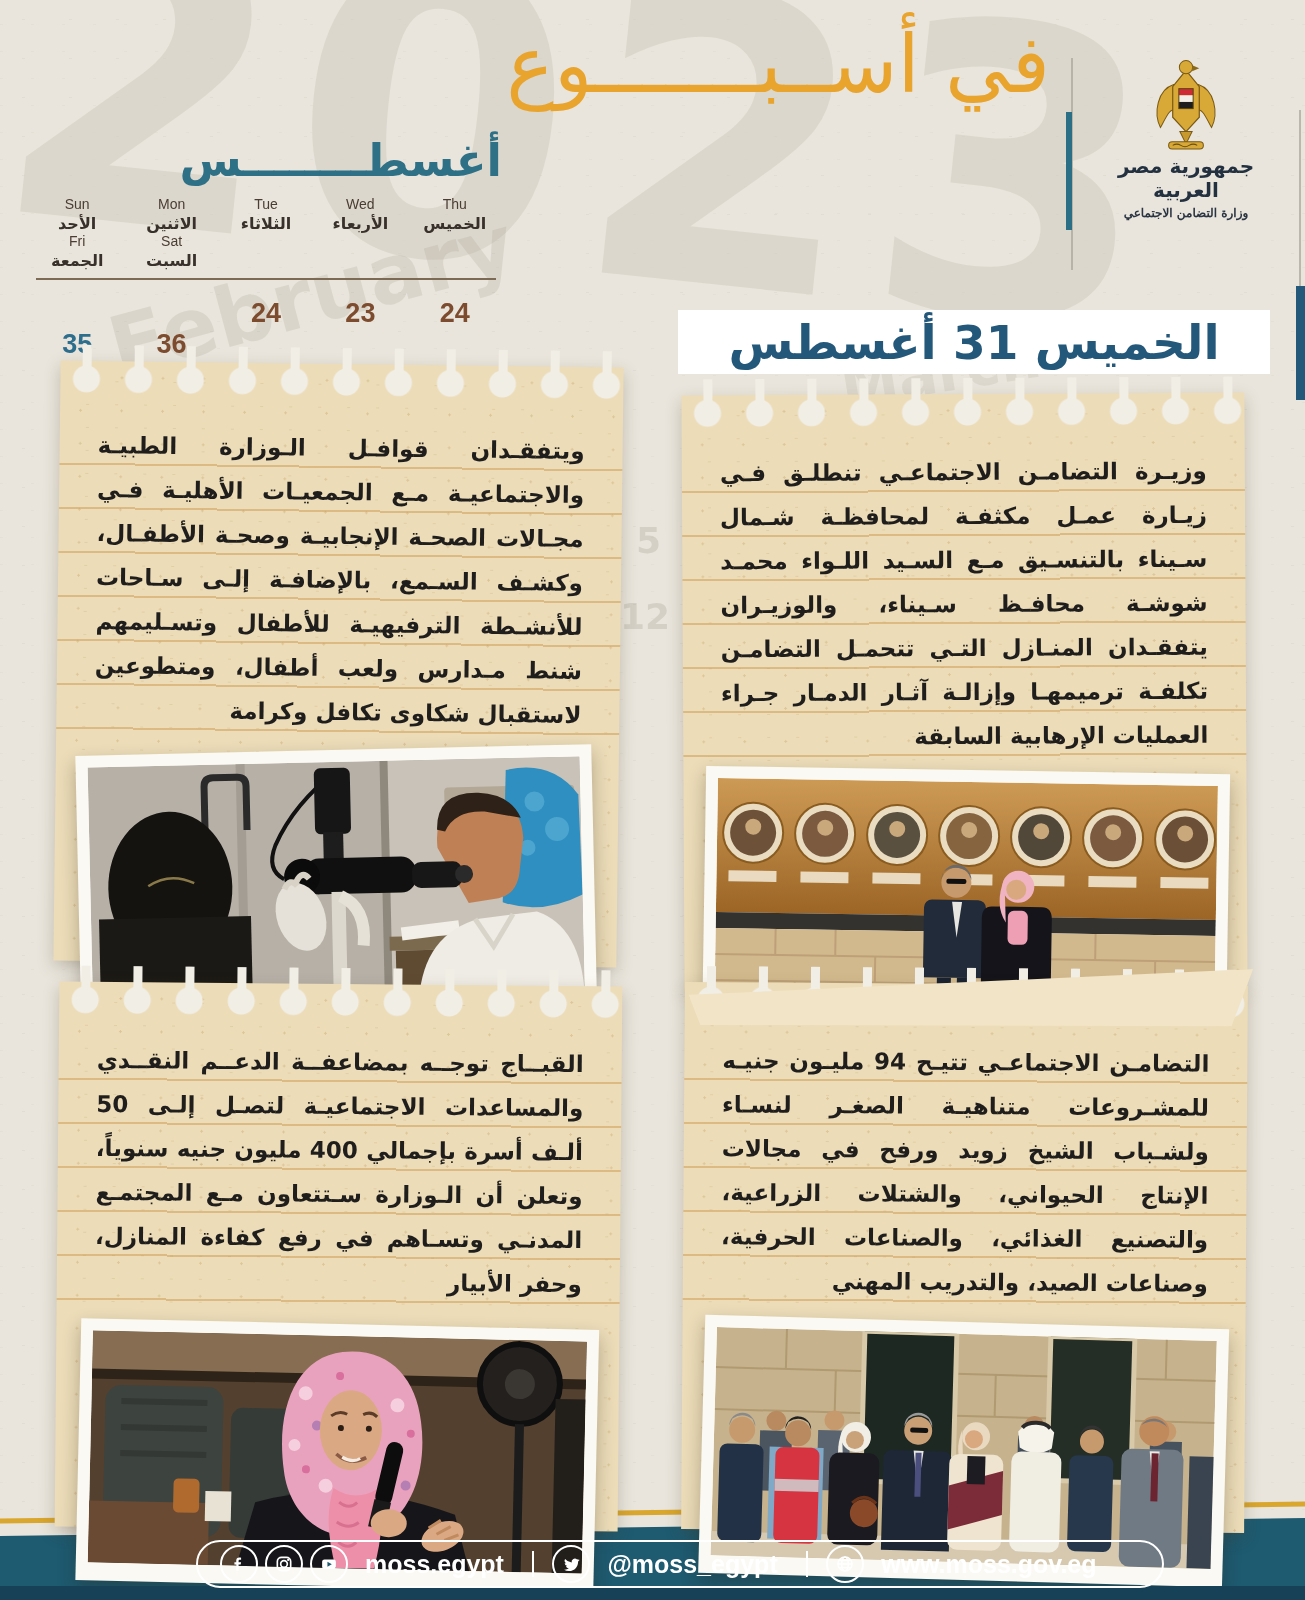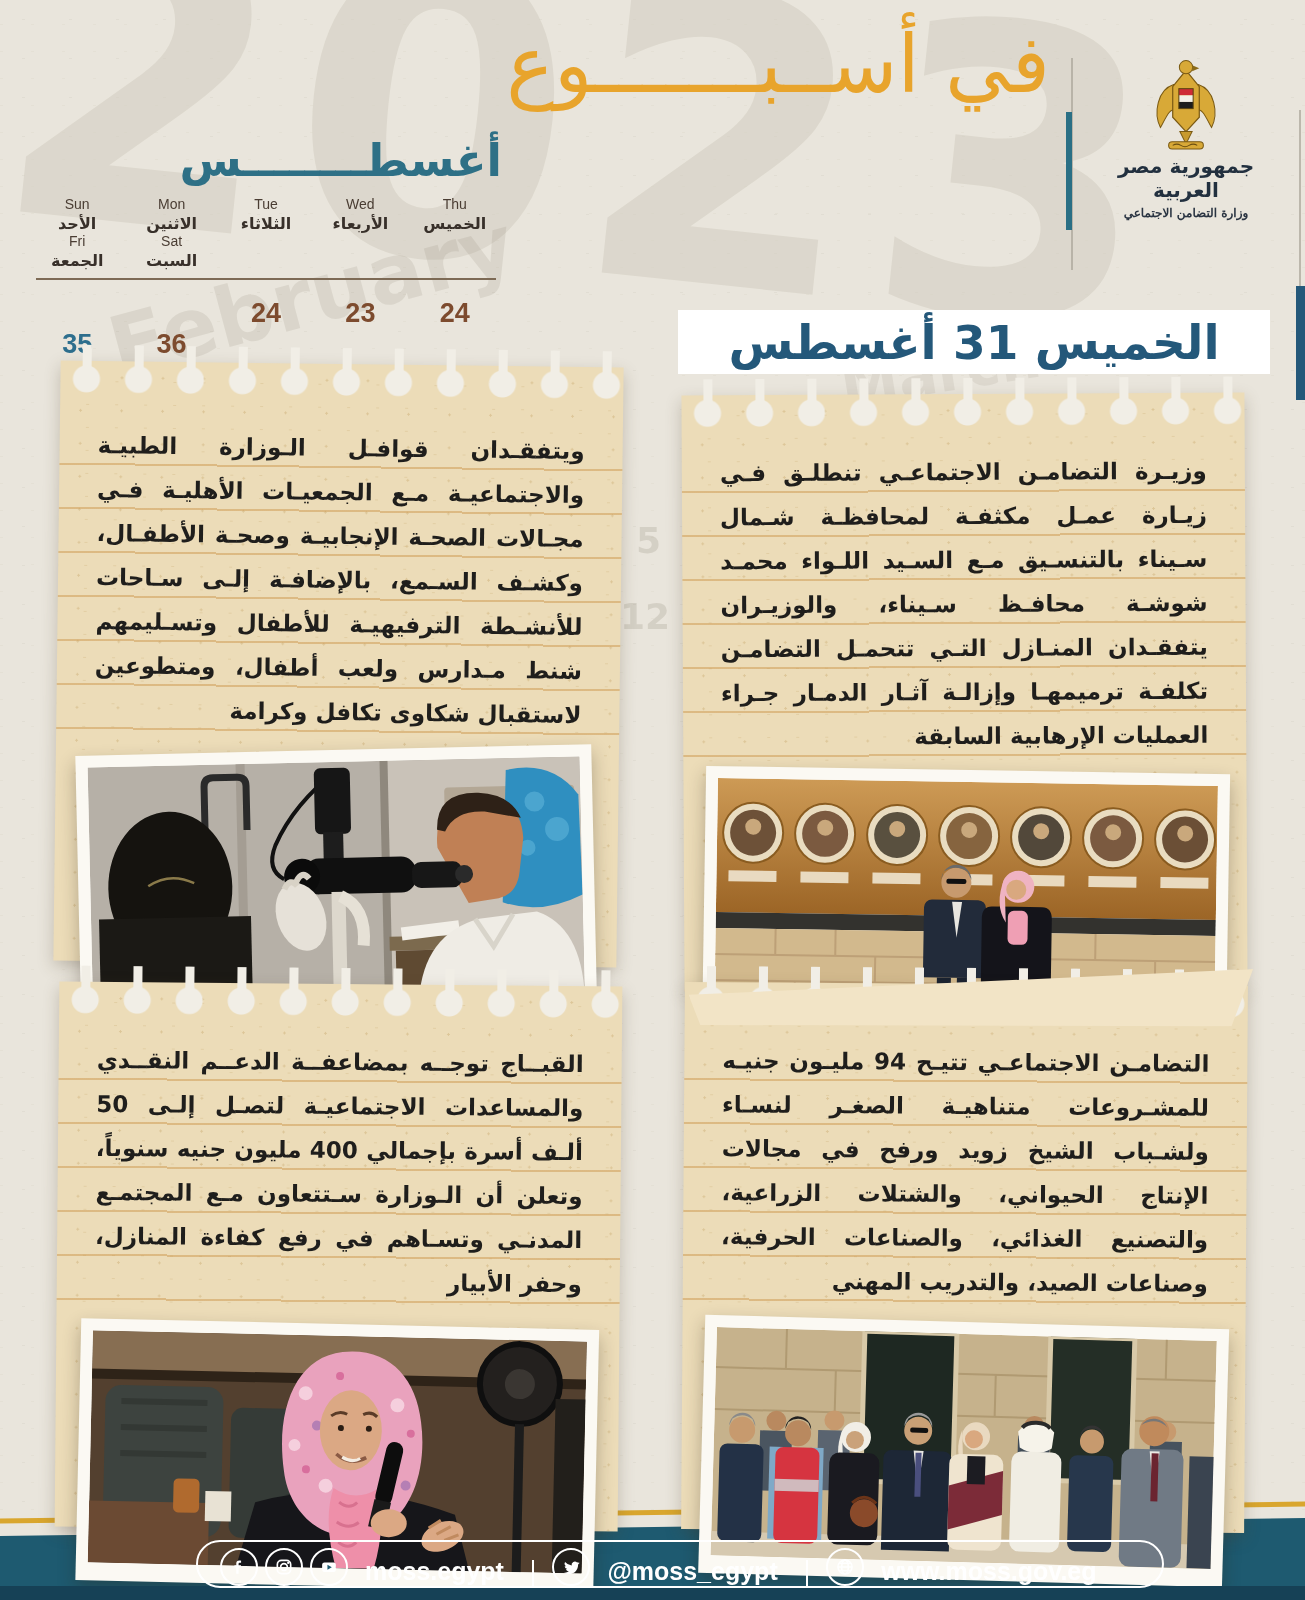--- a/index.html
+++ b/index.html
@@ -78,21 +78,21 @@
   .ph2{transform:rotate(1.2deg);margin-top:12px;}
   .ph3{transform:rotate(.8deg);margin-top:20px;}
   .ph4{transform:rotate(1.2deg);margin-top:18px;}
   
   .footer-band{position:absolute;left:0;right:0;top:1518px;height:82px;background:#1e5a70;
     clip-path:polygon(0 18px,100% 0,100% 100%,0 100%);z-index:1;}
   .footer-gold{position:absolute;left:-8px;top:1510px;width:1321px;height:4.5px;background:#d9a62e;
     transform:rotate(-.75deg);z-index:1;}
   .footer-dark{position:absolute;left:0;right:0;bottom:0;height:14px;background:#164156;z-index:4;}
   .social-pill{position:absolute;left:196px;top:1540px;width:920px;height:44px;
-    border:2.5px solid #ffffff;border-radius:26px;display:flex;align-items:flex-end;
+    border:2.5px solid #ffffff;border-radius:26px;display:flex;align-items:center;
     padding:0 22px;z-index:5;direction:ltr;}
   .icon-circle{width:34px;height:34px;border:2.5px solid #fff;border-radius:50%;
     display:flex;align-items:center;justify-content:center;margin-right:7px;flex:none;}
   .handle{color:#fff;font-size:25px;font-weight:bold;font-family:"Liberation Sans",sans-serif;
     margin:0 10px;white-space:nowrap;}
   .sep{width:2.5px;height:26px;background:#fff;margin:0 18px;flex:none;}
 </style>
 </head>
 <body>
 

